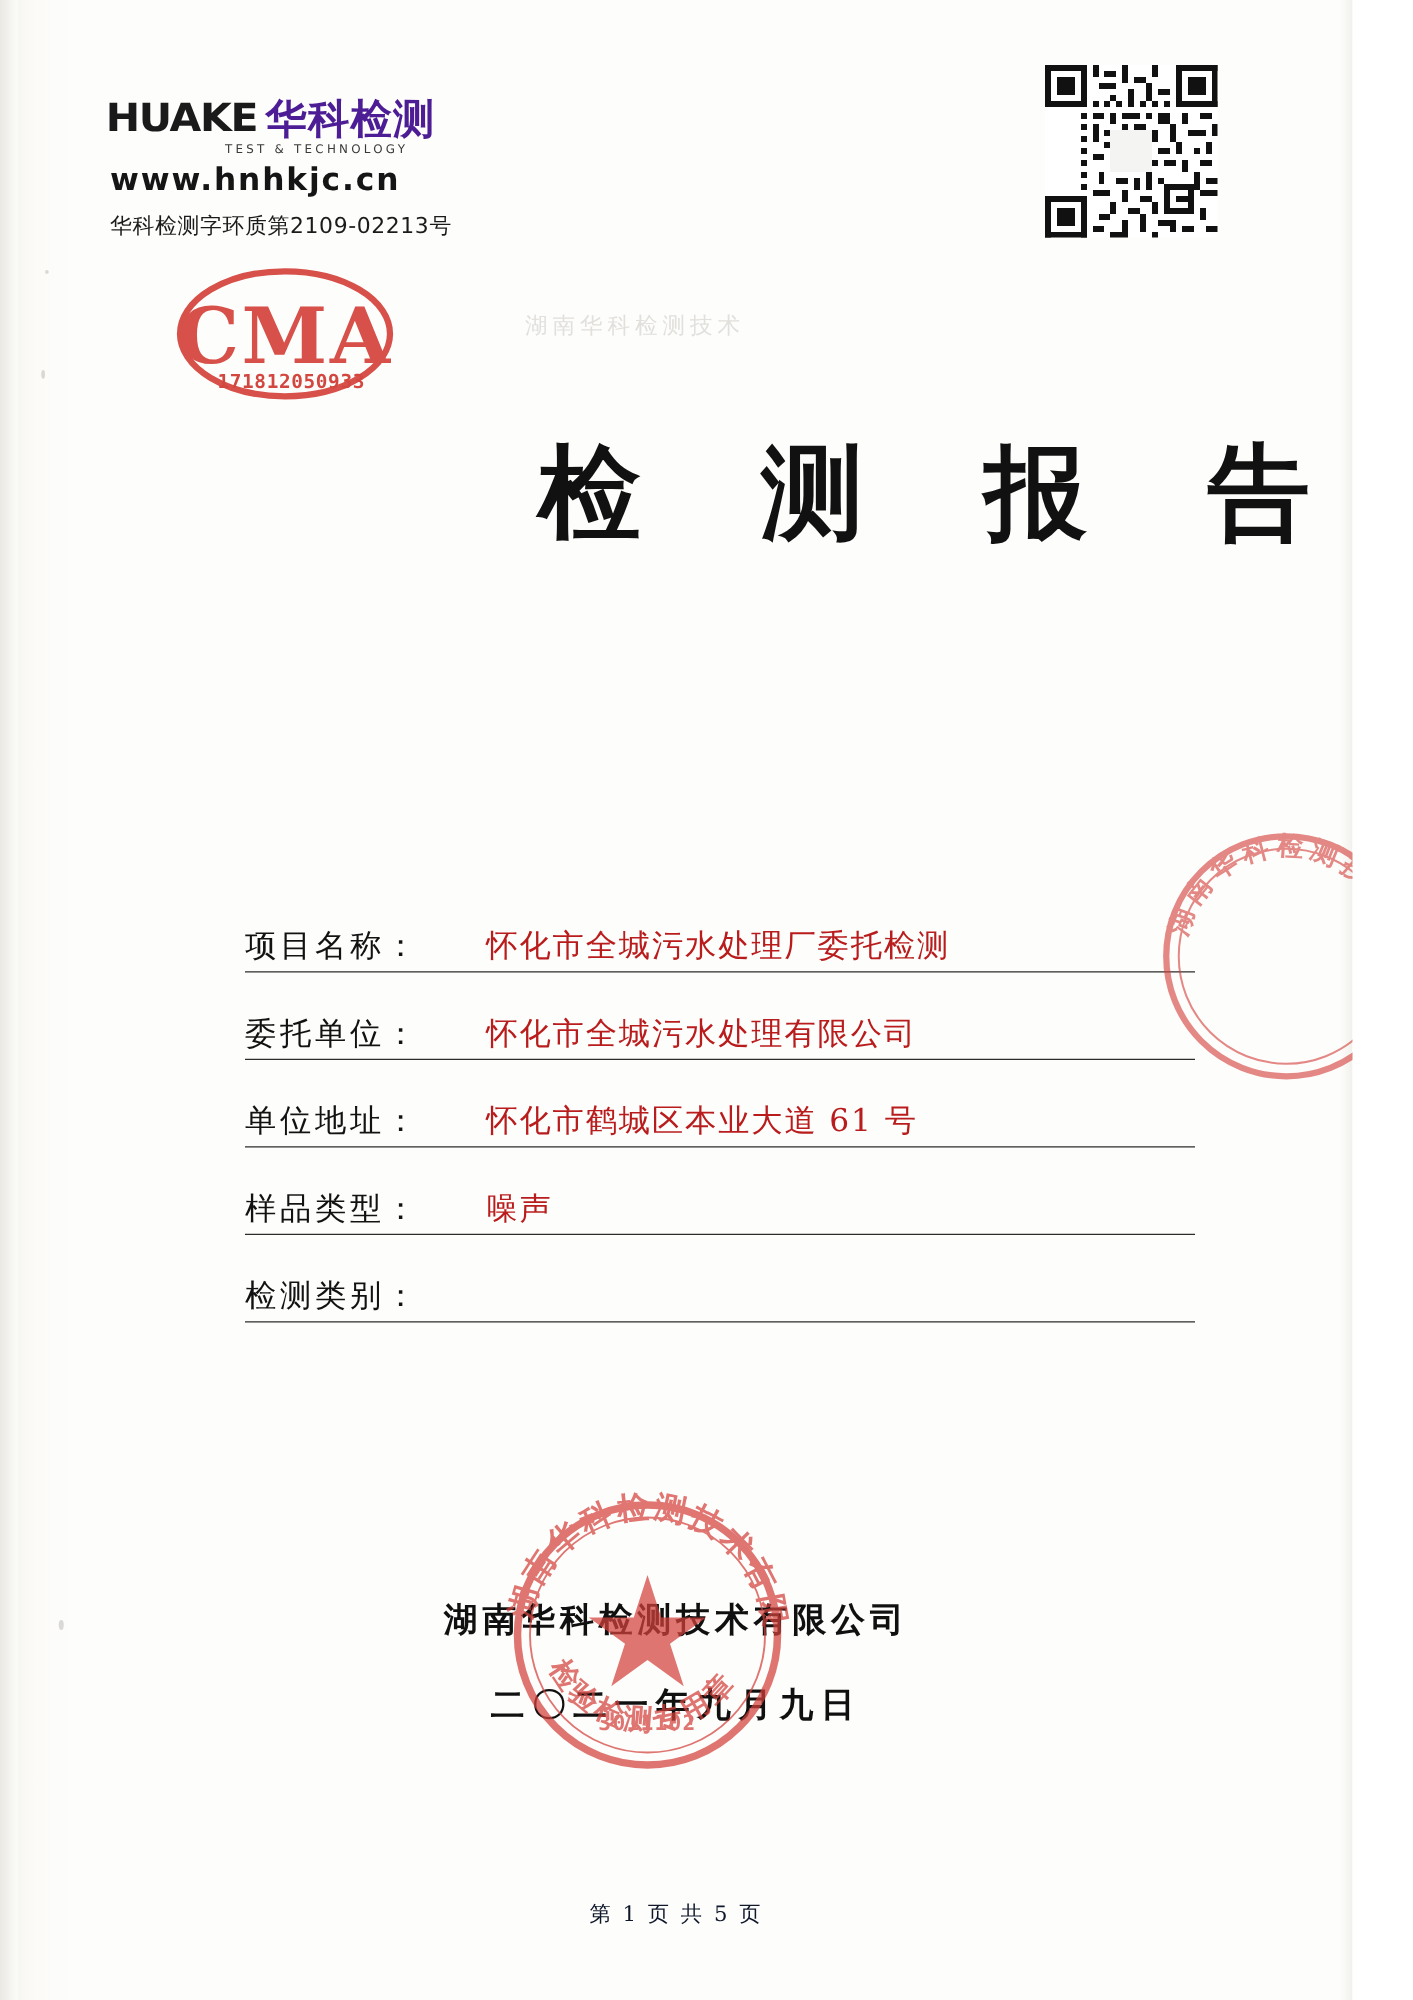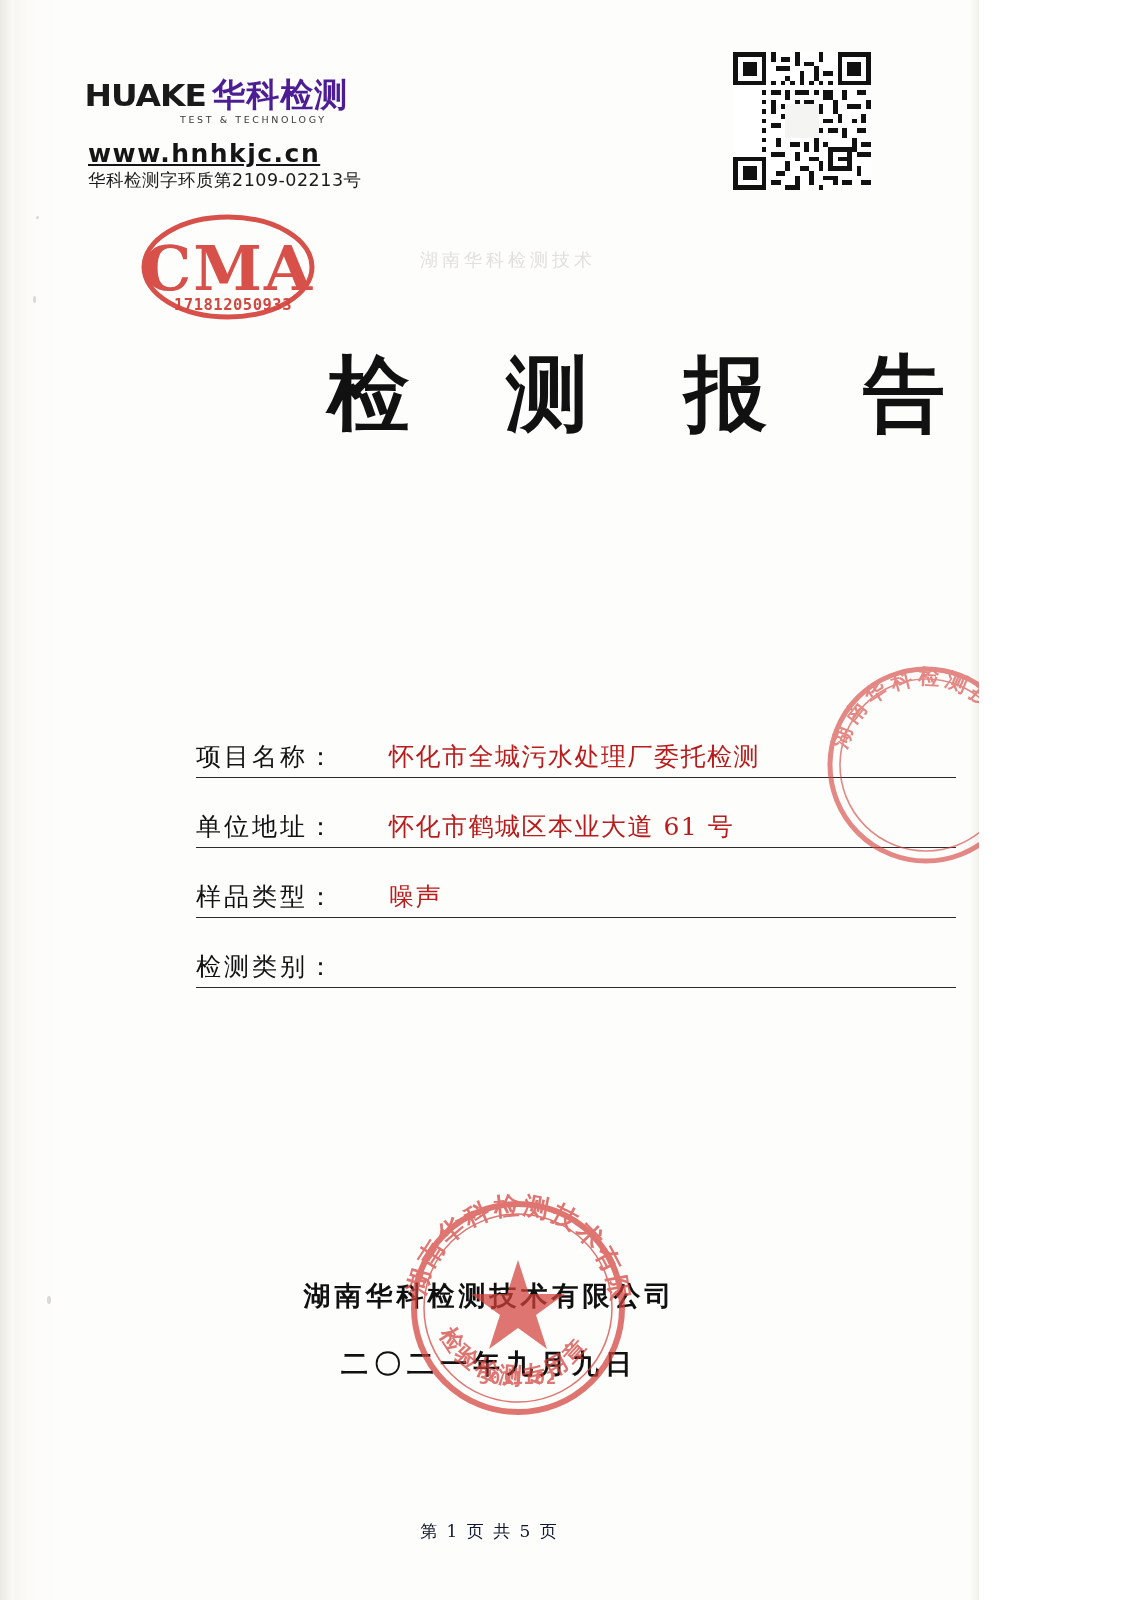--- a/index.html
+++ b/index.html
@@ -5,21 +5,21 @@
   html, body {
     margin: 0;
     padding: 0;
     background: #ffffff;
   }
   body {
     font-family: "DejaVu Sans", "Liberation Sans", sans-serif;
   }
   .page {
     position: relative;
-    width: 979px;
+    width: 1082px;
     height: 1600px;
     background: #fdfdfb;
     overflow: hidden;
   }
   
   .paper-tint {
     position: absolute;
     inset: 0;
     background:
       linear-gradient(90deg, #f2f1ec 0px, #fcfbf8 28px, #fdfdfb 60px),
@@ -72,27 +72,26 @@
   }
   .logo-sub {
     margin-top: 3px;
     margin-left: 92px;
     font-size: 9.5px;
     letter-spacing: 2.6px;
     color: #3a3a3a;
     font-family: "DejaVu Sans", sans-serif;
   }
   .logo-url {
-    margin-top: 14px;
+    margin-top: 4px;
     font-family: "DejaVu Sans", sans-serif;
     font-weight: bold;
     font-size: 25px;
     letter-spacing: 1.5px;
     color: #151515;
-    text-decoration: underline;
   }
   .cert-no {
     position: absolute;
     left: 88px;
     top: 168px;
     font-size: 17.5px;
     color: #1b1b1b;
     letter-spacing: .5px;
     font-family: "DejaVu Sans", sans-serif;
   }
@@ -407,20 +406,24 @@
   <div class="watermark">湖南华科检测技术</div>
 
   <div class="doc-title">检 测 报 告</div>
 
   <div class="fields">
     <div class="field-row">
       <span class="field-label">项目名称：</span>
       <span class="field-value">怀化市全城污水处理厂委托检测</span>
     </div>
     <div class="field-row">
+      <span class="field-label">委托单位：</span>
+      <span class="field-value">怀化市全城污水处理有限公司</span>
+    </div>
+    <div class="field-row">
       <span class="field-label">单位地址：</span>
       <span class="field-value">怀化市鹤城区本业大道 61 号</span>
     </div>
     <div class="field-row">
       <span class="field-label">样品类型：</span>
       <span class="field-value">噪声</span>
     </div>
     <div class="field-row">
       <span class="field-label">检测类别：</span>
     </div>

